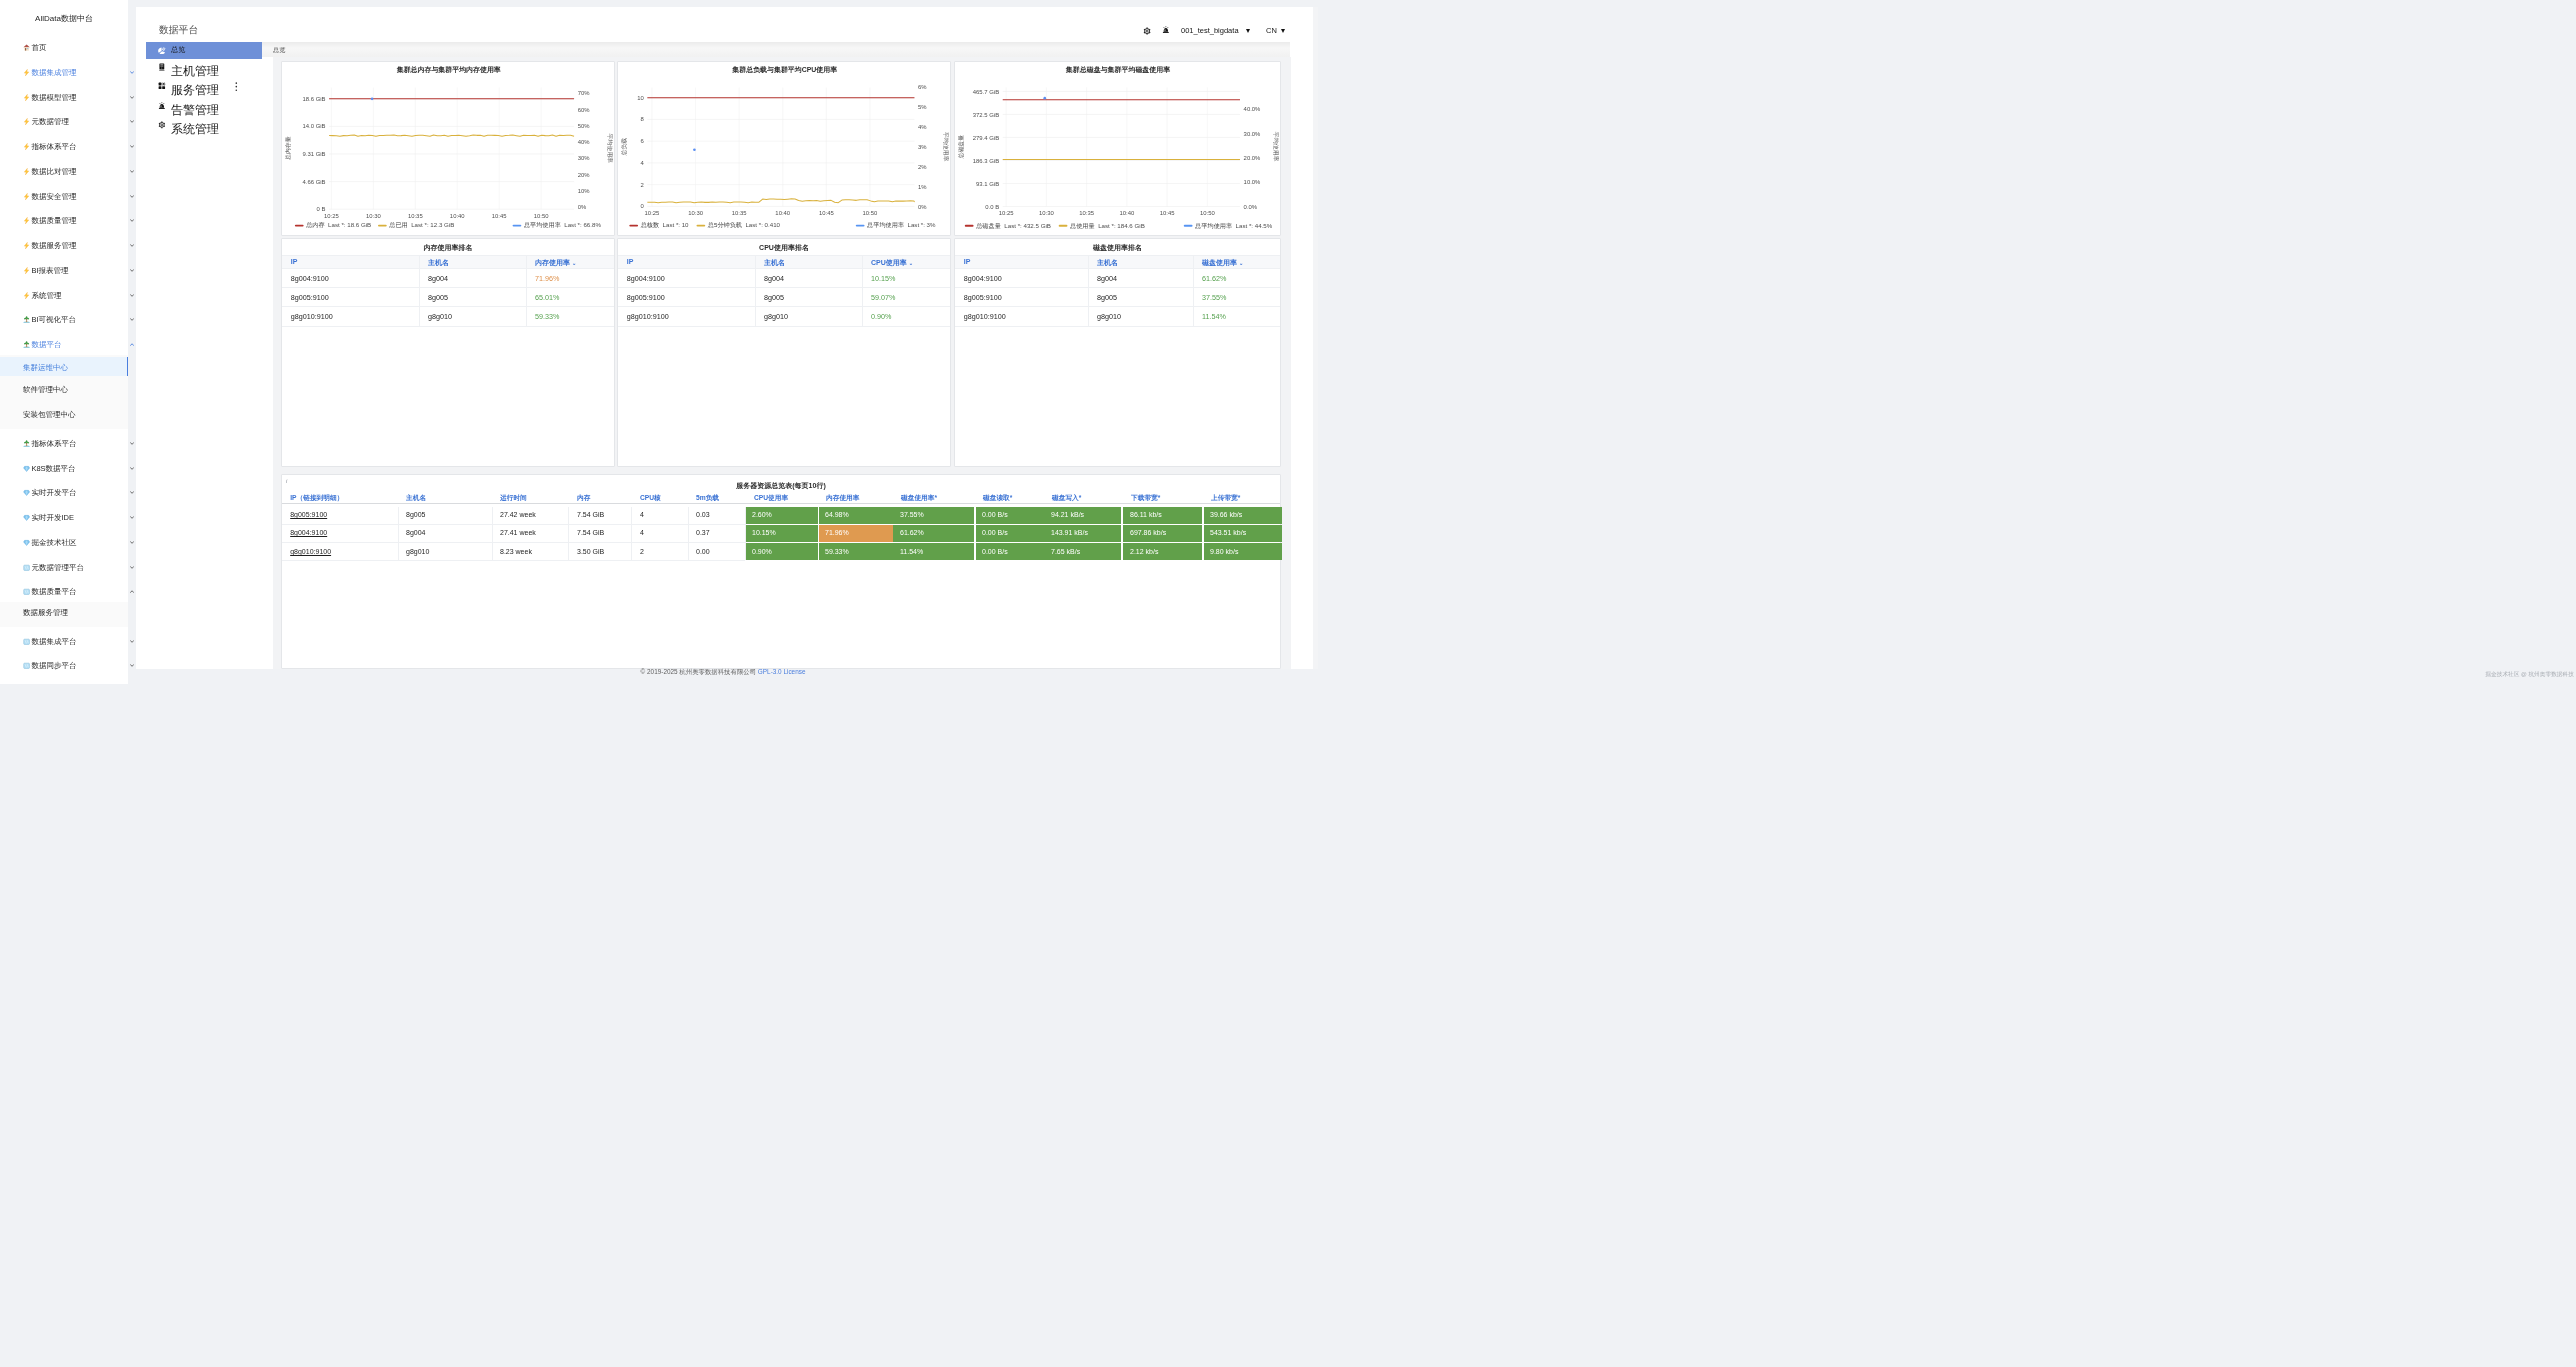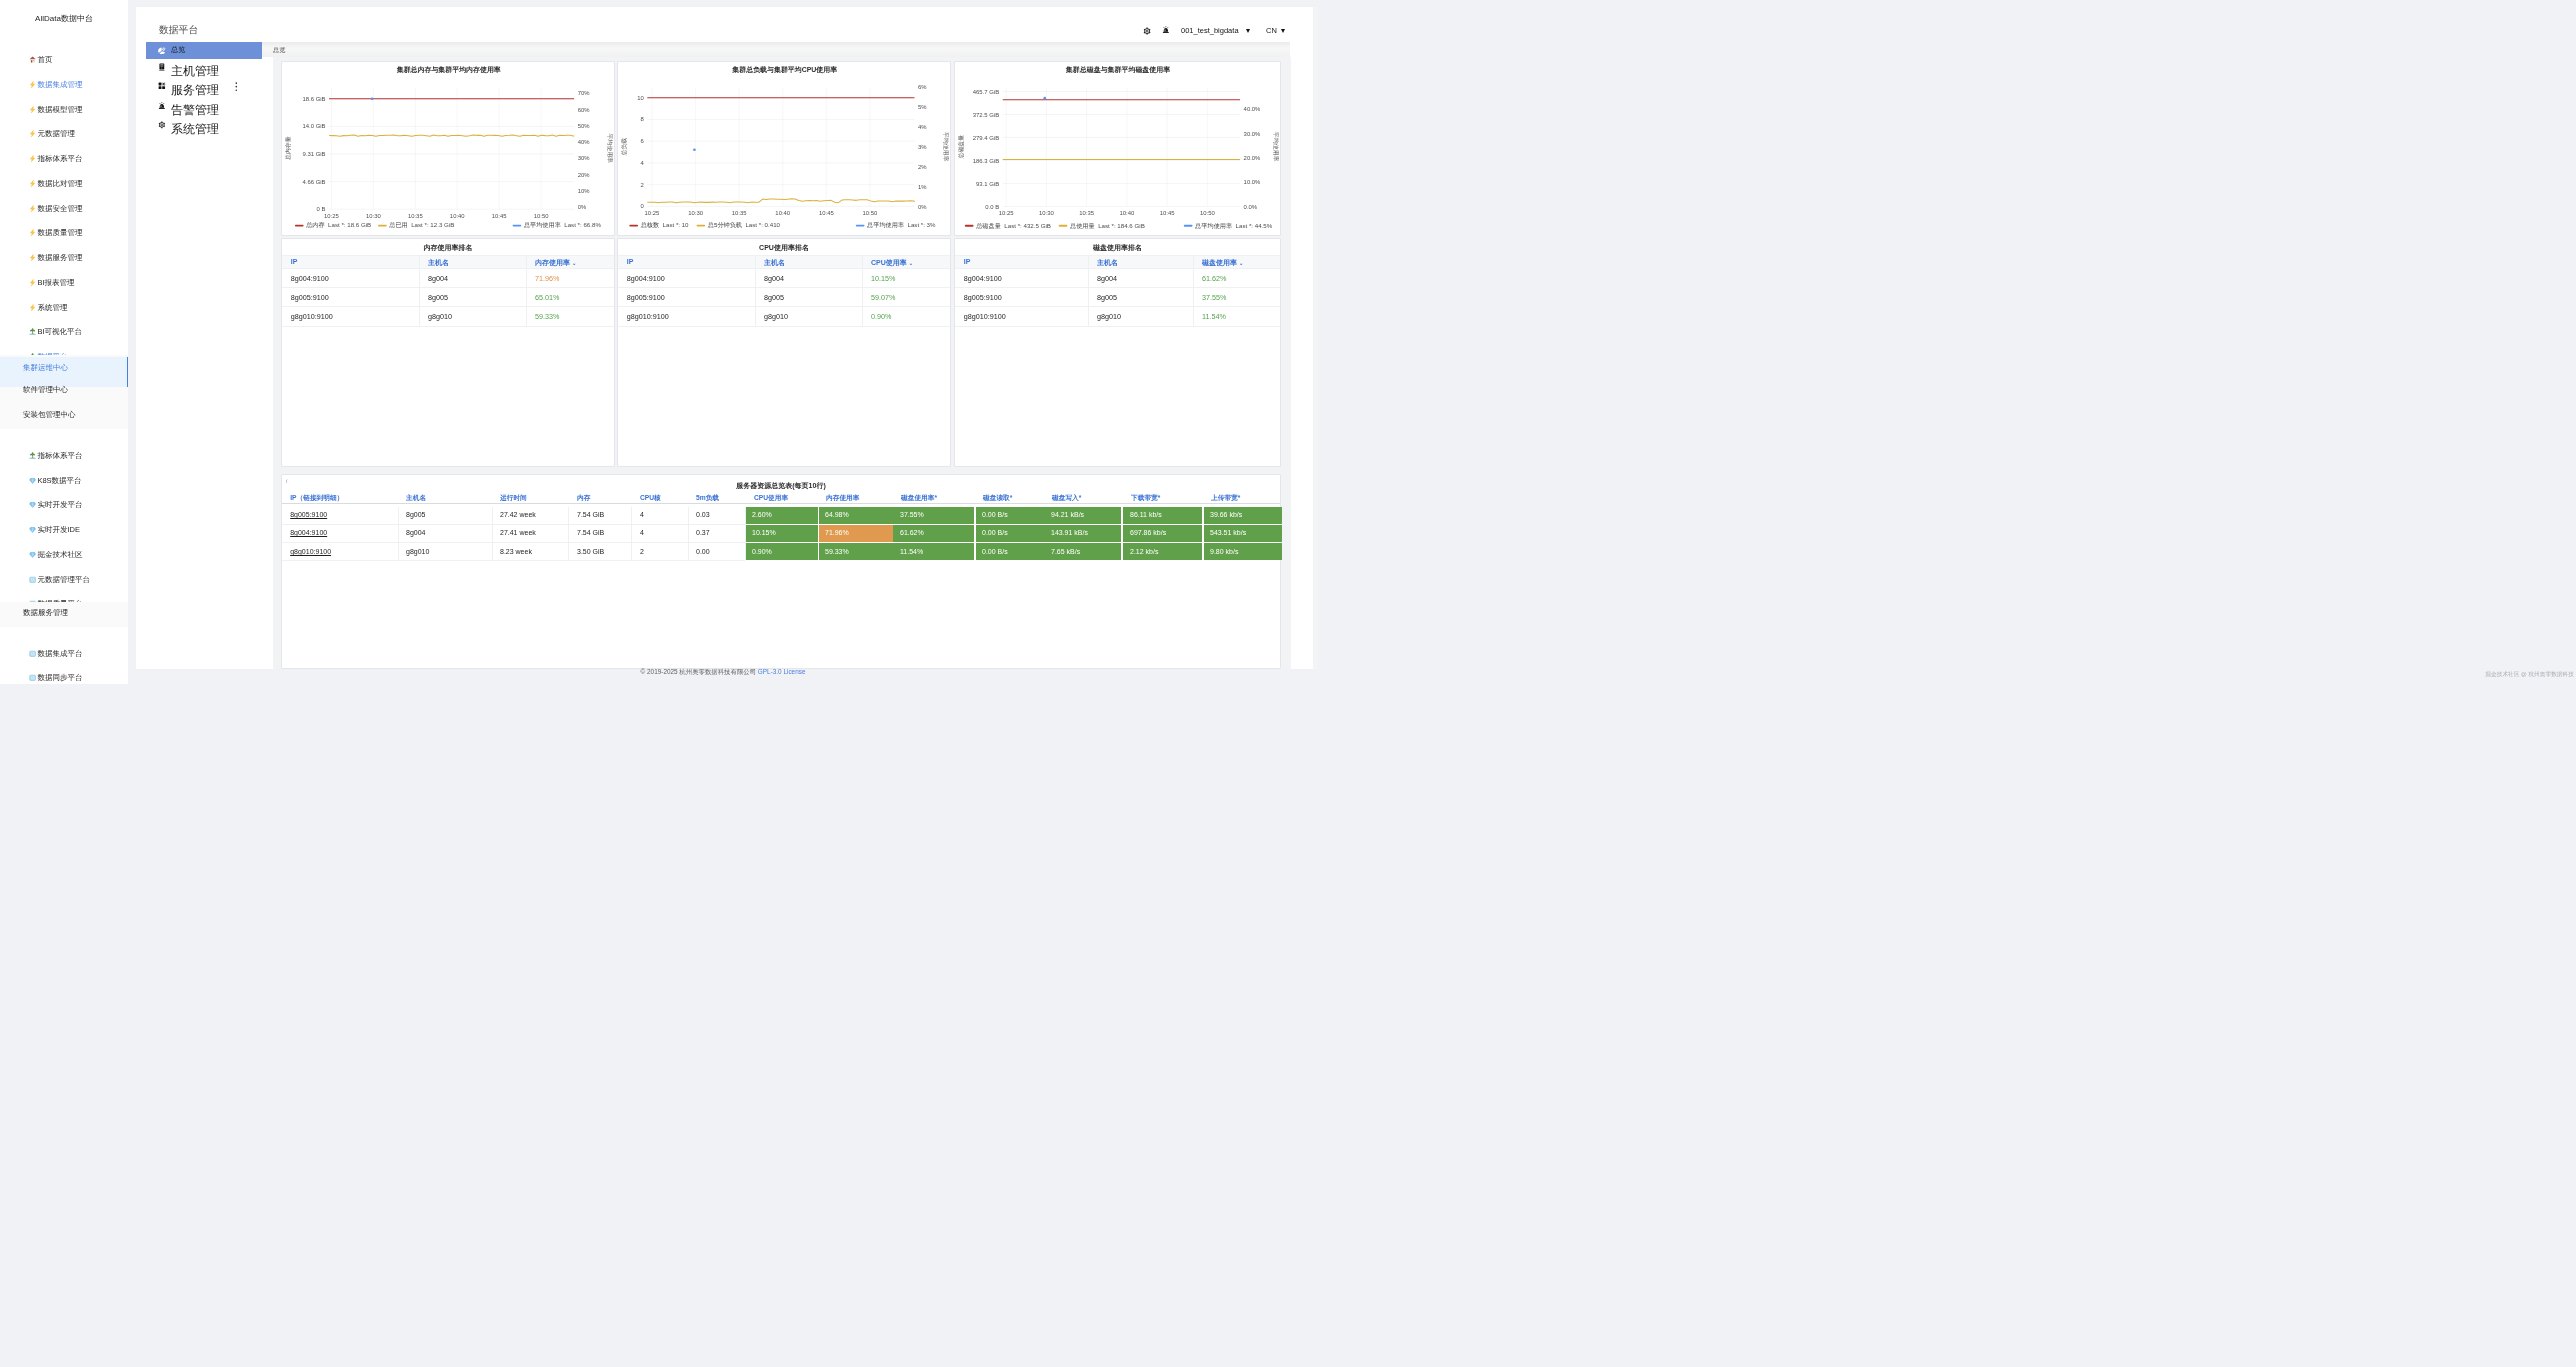--- a/index.html
+++ b/index.html
@@ -1,24 +1,24 @@
 <!DOCTYPE html>
 <html style="font-size:8.2px"><head><meta charset="utf-8">
 <style>
 *{margin:0;padding:0;box-sizing:border-box} svg{display:block}
 html,body{width:1318px;height:684px;overflow:hidden;background:#f0f2f5;font-family:"Liberation Sans",sans-serif;-webkit-font-smoothing:antialiased}
 .sidebar{position:absolute;left:0;top:0;width:128px;height:684px;background:#fff}
 .sbtitle{position:absolute;top:13px;left:0;width:100%;text-align:center;font-size:8px;color:#1f1f1f}
-.mi{position:absolute;left:16px;width:128px;height:20.6px;margin:16px 0}
+.mi{position:absolute;left:10px;width:128px;height:20.6px;margin:4px 0}
 .mi .mic{position:absolute;left:13px;top:6.7px}
 .mi .mit{position:absolute;left:21.4px;top:5.7px;font-size:7.5px;color:#262626}
 .mi.b .mit{color:#477EDE}
 .mi .mia{position:absolute;left:120px;top:8.8px}
 .subwrap{position:absolute;left:0;width:128px;background:#fafafa}
-.subitem,.subsel{position:absolute;left:0;width:128px;height:30px;font-size:7.5px;color:#262626;padding:5.7px 0 0 23px}
+.subitem,.subsel{position:absolute;left:0;width:128px;height:19px;font-size:7.5px;color:#262626;padding:5.7px 0 0 23px}
 .subsel{background:#e9f3fd;color:#3E7BDB;border-right:1.8px solid #4A7EDE}
 .main{position:absolute;left:136px;top:7.2px;width:1176px;height:662px;background:#fff}
 .htitle{position:absolute;left:23px;top:17.3px;font-size:9.8px;color:#4f4f4f}
 .caret{position:absolute;width:0;height:0;border-left:2.8px solid transparent;border-right:2.8px solid transparent;border-top:4.1px solid #111}
 .tabstrip{position:absolute;left:126px;top:35px;width:1028px;height:15px;background:linear-gradient(#ebebeb,#f7f7f7 40%,#f1f1f1);}
 .tabstrip .tab{position:absolute;left:11px;top:3.6px;font-size:6.2px;color:#404040}
 .content{position:absolute;left:137px;top:50px;width:1018px;height:612px;background:#f2f3f5}
 .nav2sel{position:absolute;left:10px;top:35px;width:116px;height:16.5px;background:#6E90D8;font-size:7.2px;color:#141414}
 .nav2i{position:absolute;left:10px;width:116px;height:10.8px;font-size:12px;color:#1a1a1a}
 .card{position:absolute;background:#fff;border:0.5px solid #e4e6e9;border-radius:1px}

